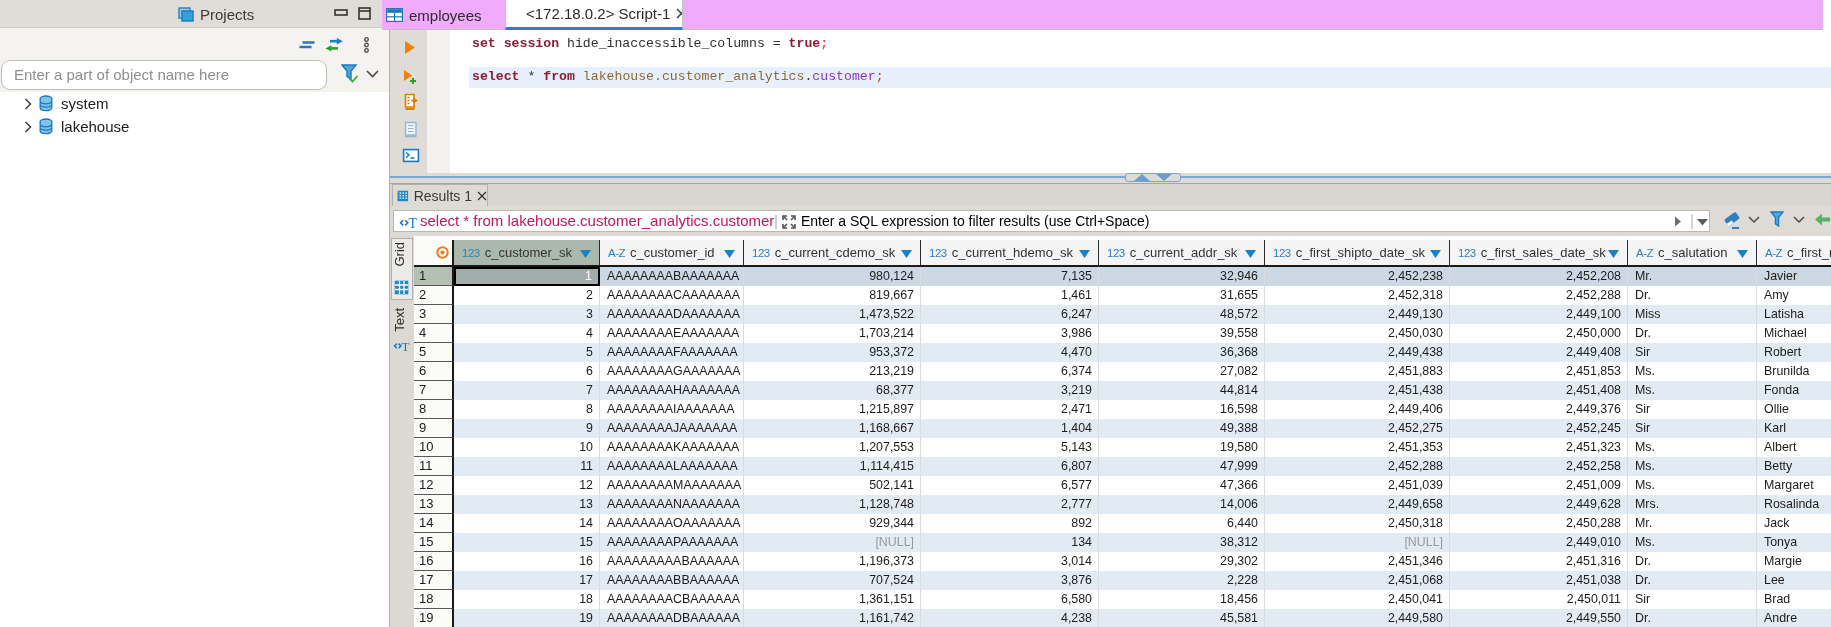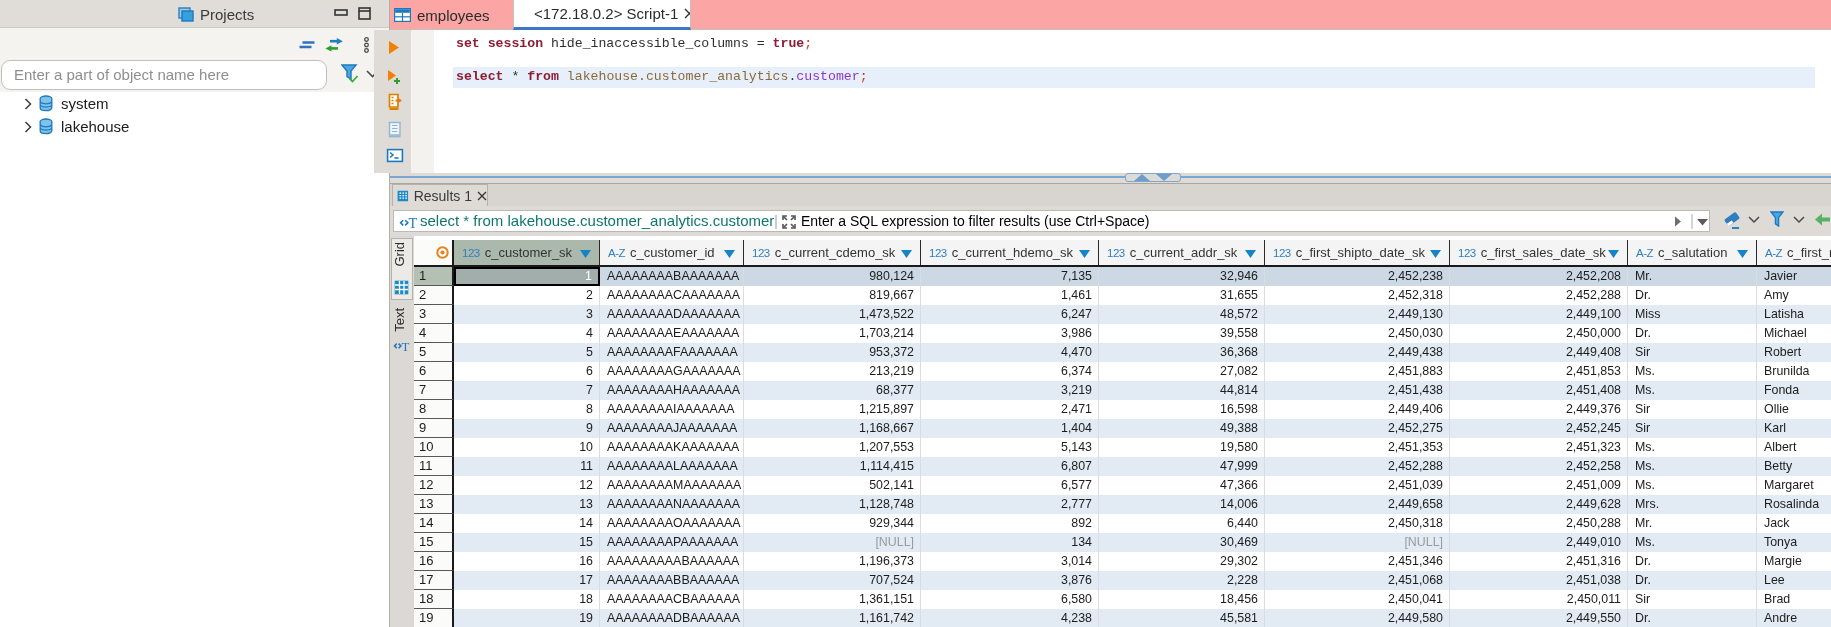--- a/index.html
+++ b/index.html
@@ -9,43 +9,43 @@
 .lptab { position:absolute; top:0; height:28px; display:flex; align-items:center; font-size:15px; color:#3a3a3a; white-space:nowrap; overflow:hidden; }
 #tab-dbn { left:0; width:178px; background:#f5f4f1; border-right:1px solid #c6c3be; padding-left:3px; }
 #tab-prj { left:178px; width:92px; }
 #lp-mid { position:absolute; left:0; top:28px; width:389px; height:64px; background:#f4f3f0; }
 #lp-filter { position:absolute; left:1px; top:32px; width:326px; height:30px; background:#fff; border:1px solid #c2bfba; border-radius:9px; font-size:15px; color:#8e8e8e; line-height:28px; padding-left:12px; }
 #tree { position:absolute; left:0; top:92px; width:389px; }
 .trow { height:23px; display:flex; align-items:center; font-size:15px; color:#1c1c1c; }
 #trow-sel { background:#5f7465; color:#fff; }
 #trow-sel .ghost { color:#96777c; font-style:italic; margin-left:14px; font-size:15px; }
 
-#ed-tabs { position:absolute; left:390px; top:0; width:1441px; height:30px; background:#fca5a5; border-bottom:1px solid #c4c1bc; }
+#ed-tabs { position:absolute; left:382px; top:0; width:1441px; height:30px; background:#f0abfc; border-bottom:1px solid #c4c1bc; }
 .edtab { position:absolute; top:0; height:30px; display:flex; align-items:center; font-size:15px; color:#2b2b2b; white-space:nowrap; overflow:hidden; }
 #edtab1 { left:0; width:123px; padding-left:4px; }
 #edtab2 { left:123px; width:178px; background:#fff; border-left:1px solid #c4c1bc; border-right:1px solid #c4c1bc; border-bottom:3px solid #3c78c8; padding-left:16px; }
-#editor { position:absolute; left:374px; top:30px; width:1441px; height:143px; background:#fff; }
+#editor { position:absolute; left:390px; top:30px; width:1441px; height:143px; background:#fff; }
 #ed-strip { position:absolute; left:0; top:0; width:37px; height:143px; background:#dfdcd7; }
 #ed-ruler { position:absolute; left:37px; top:0; width:23px; height:143px; background:#f4f2ef; }
 #code { position:absolute; left:60px; top:0; width:1381px; height:143px; font-family:"Liberation Mono",monospace; font-size:13.2px; line-height:16.5px; white-space:pre; color:#2f2f2f; padding-top:6px; padding-left:22px; z-index:2; }
 .kw { color:#8b1e35; font-weight:bold; }
 .sch { color:#8a6a3c; }
 .tbl { color:#8f35c9; }
 .sem { color:#e5332a; }
 #stmt-hl { position:absolute; left:79px; top:37px; width:1362px; height:21px; background:#e7effa; z-index:1; }
 
 #split { position:absolute; left:390px; top:173px; width:1441px; height:10px; background:#dedbd6; }
 #split .line { position:absolute; left:0; top:3px; width:100%; height:2px; background:#7ba6d2; }
 #split .knob { position:absolute; left:735px; top:0px; width:56px; height:9px; background:#dedbd6; border:1px solid #7ba6d2; border-radius:3px; display:flex; align-items:center; justify-content:center; gap:6px; }
 
 #res-tabs { position:absolute; left:390px; top:183px; width:1441px; height:23px; background:#d8d4cf; border-top:1px solid #a9a6a1; }
 #res-tab1 { position:absolute; left:2px; top:0; width:96px; height:22px; background:#dedbd6; border:1px solid #b5b2ad; border-bottom:none; display:flex; align-items:center; font-size:14px; color:#3a3a3a; padding-left:4px; white-space:nowrap; overflow:hidden; }
 #res-filter { position:absolute; left:390px; top:206px; width:1441px; height:30px; background:#dedad5; }
 #rf-input { position:absolute; left:3px; top:4px; width:1317px; height:22px; background:#fff; border:1px solid #bcb9b4; }
-#rf-query { position:absolute; left:26px; top:1px; font-size:15px; color:#0f766e; }
+#rf-query { position:absolute; left:26px; top:1px; font-size:15px; color:#be185d; }
 #rf-ph { position:absolute; left:407px; top:2px; font-size:14px; color:#000000; }
 
 #res-body { position:absolute; left:390px; top:236px; width:1441px; height:391px; background:#fff; }
 #gstrip { position:absolute; left:0; top:0; width:24px; height:391px; background:#dcd9d4; }
 #grid { position:absolute; left:24px; top:4px; background:#fff; }
 .hrow { display:flex; height:27px; border-bottom:2px solid #1a1a1a; }
 .corner { width:40px; background:#fbfbfa; border-right:2px solid #1a1a1a; display:flex; align-items:center; justify-content:flex-end; }
 .hc { background:#f4f4f4; border-right:1px solid #2b2b2b; display:flex; align-items:center; font-size:13px; color:#333; padding-left:8px; position:relative; }
 .hc.sel { background:#abb8ac; }
 .tag { color:#2e7fc1; font-size:11.5px; margin-right:5px; letter-spacing:-0.5px; }
@@ -514,21 +514,21 @@
         <div class="dc r" style="width:178px">2,450,288</div>
         <div class="dc l" style="width:129px">Mr.</div>
         <div class="dc l" style="width:120px">Jack</div>
       </div>
 <div class="drow odd">
         <div class="rh">15</div>
         <div class="dc r" style="width:146px">15</div>
         <div class="dc l" style="width:144px">AAAAAAAAPAAAAAAA</div>
         <div class="dc r nul" style="width:177px">[NULL]</div>
         <div class="dc r" style="width:178px">134</div>
-        <div class="dc r" style="width:166px">30,469</div>
+        <div class="dc r" style="width:166px">38,312</div>
         <div class="dc r nul" style="width:185px">[NULL]</div>
         <div class="dc r" style="width:178px">2,449,010</div>
         <div class="dc l" style="width:129px">Ms.</div>
         <div class="dc l" style="width:120px">Tonya</div>
       </div>
 <div class="drow">
         <div class="rh">16</div>
         <div class="dc r" style="width:146px">16</div>
         <div class="dc l" style="width:144px">AAAAAAAAABAAAAAA</div>
         <div class="dc r" style="width:177px">1,196,373</div>

